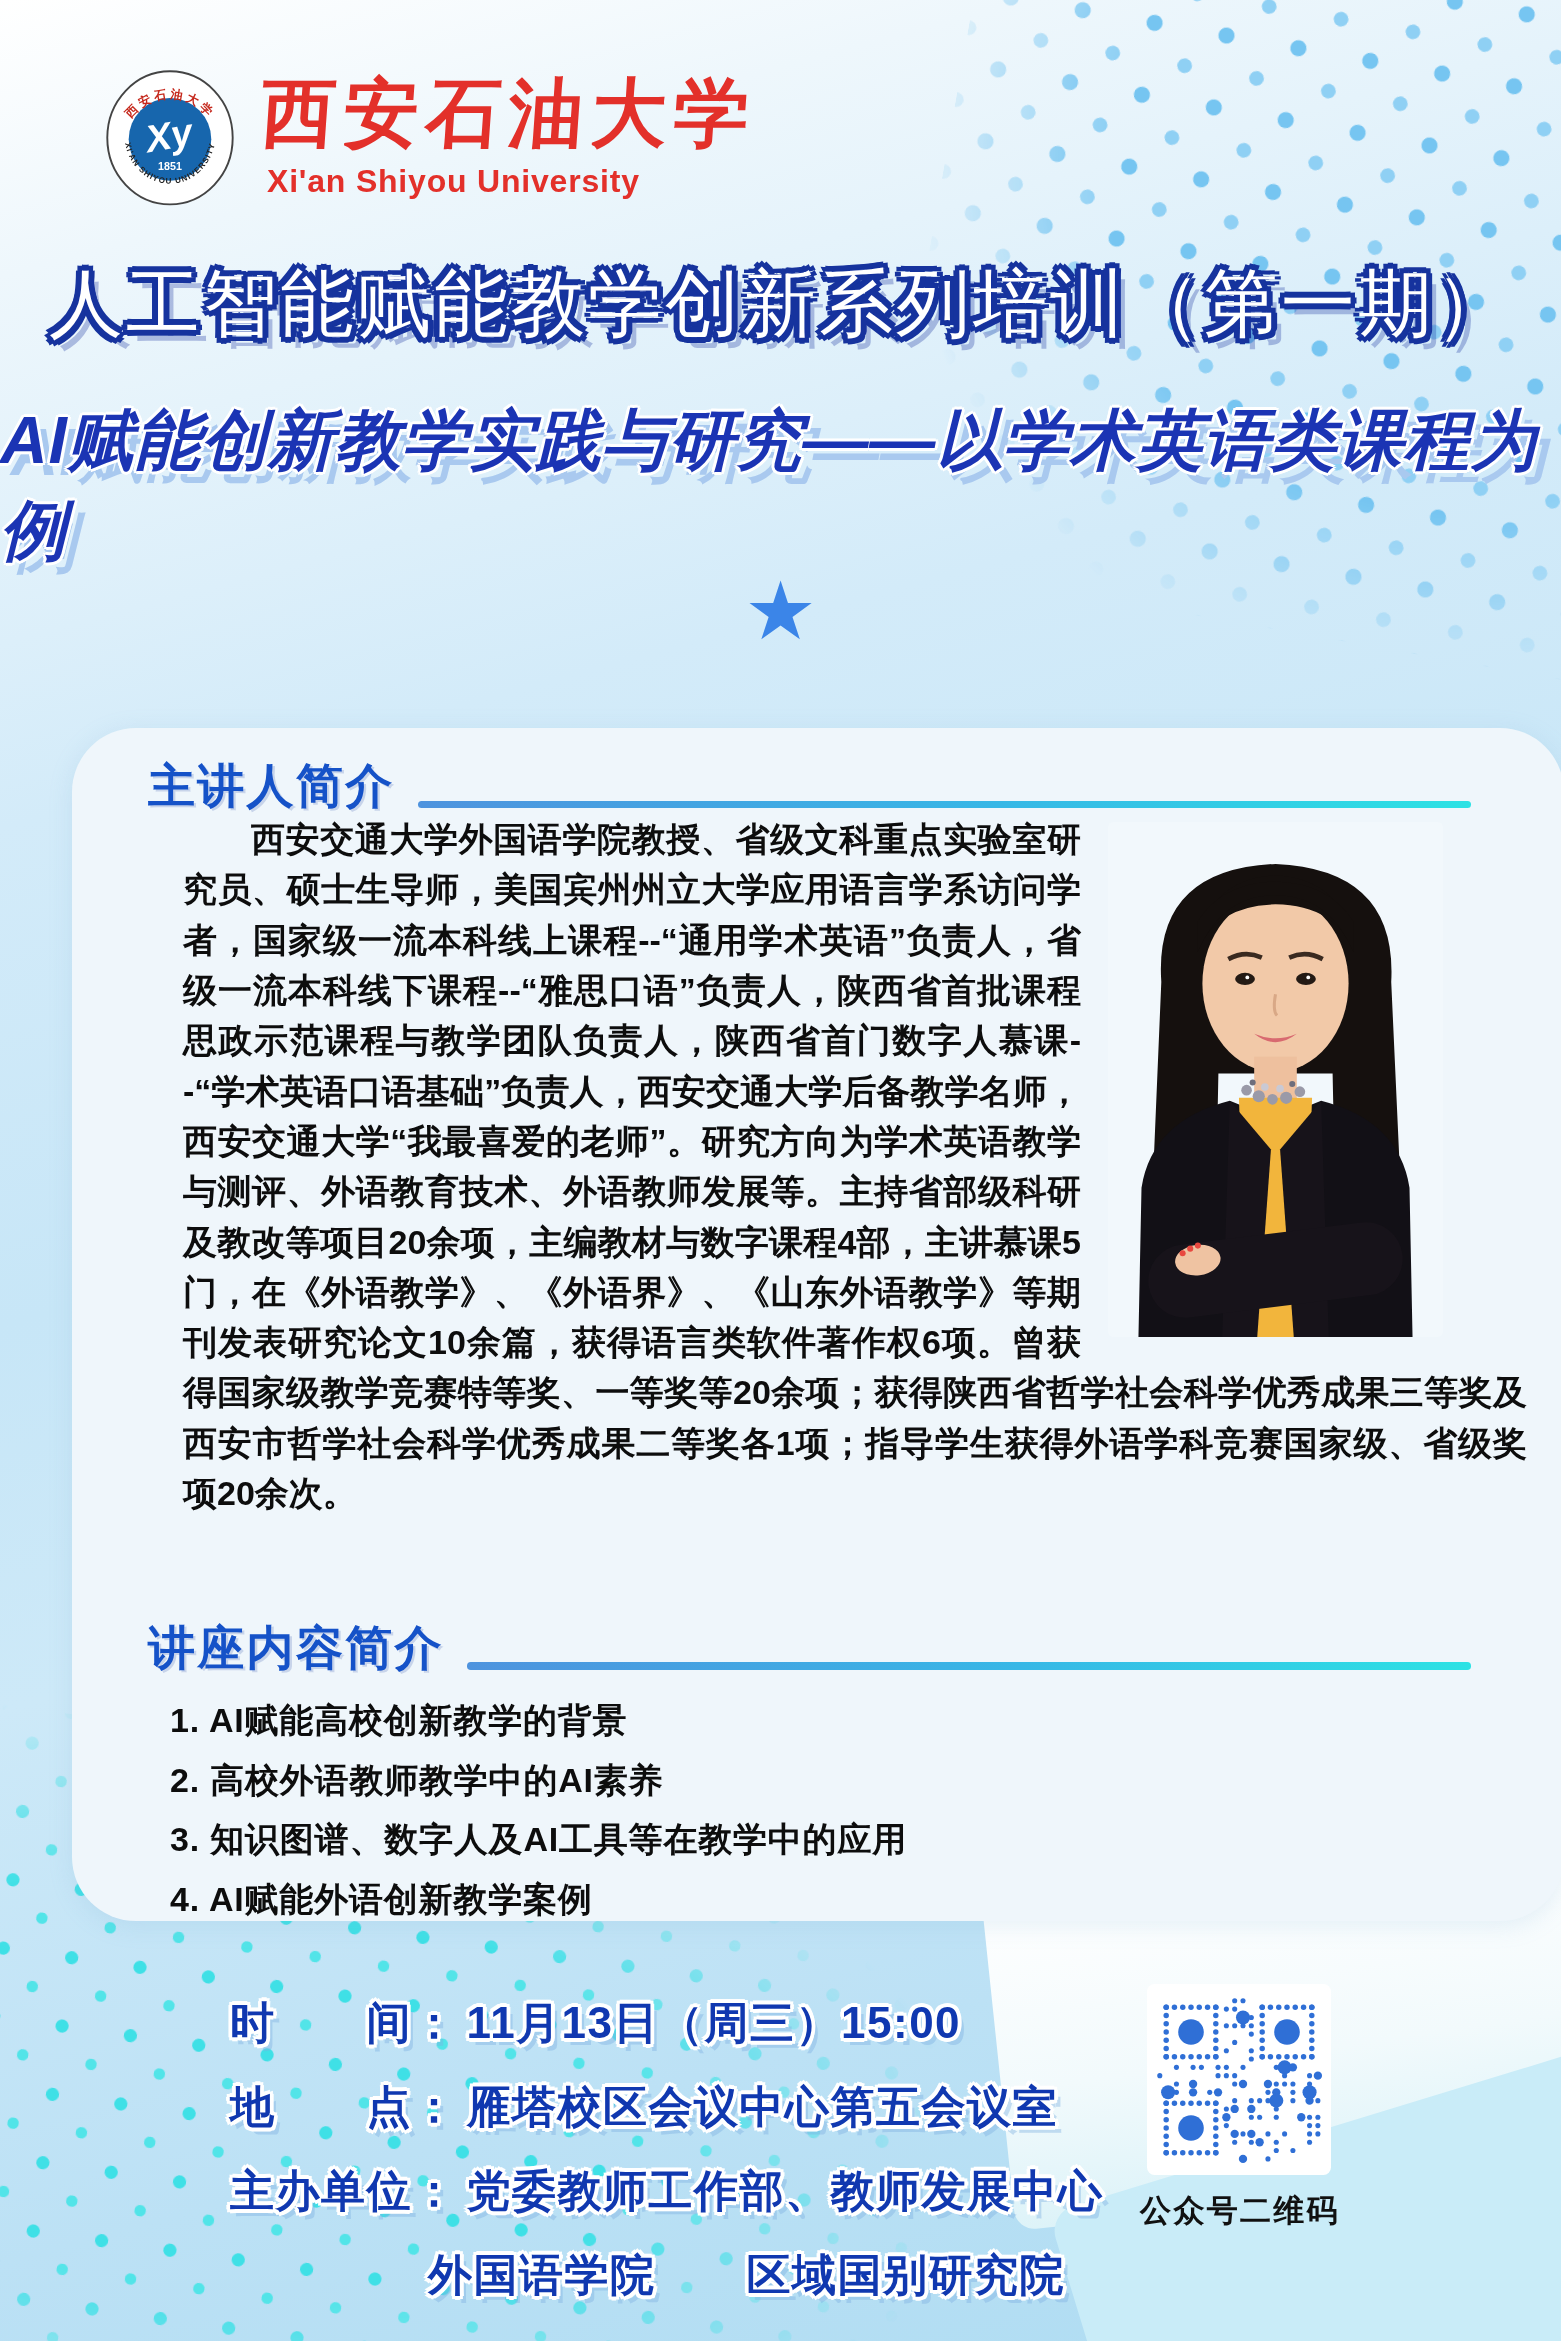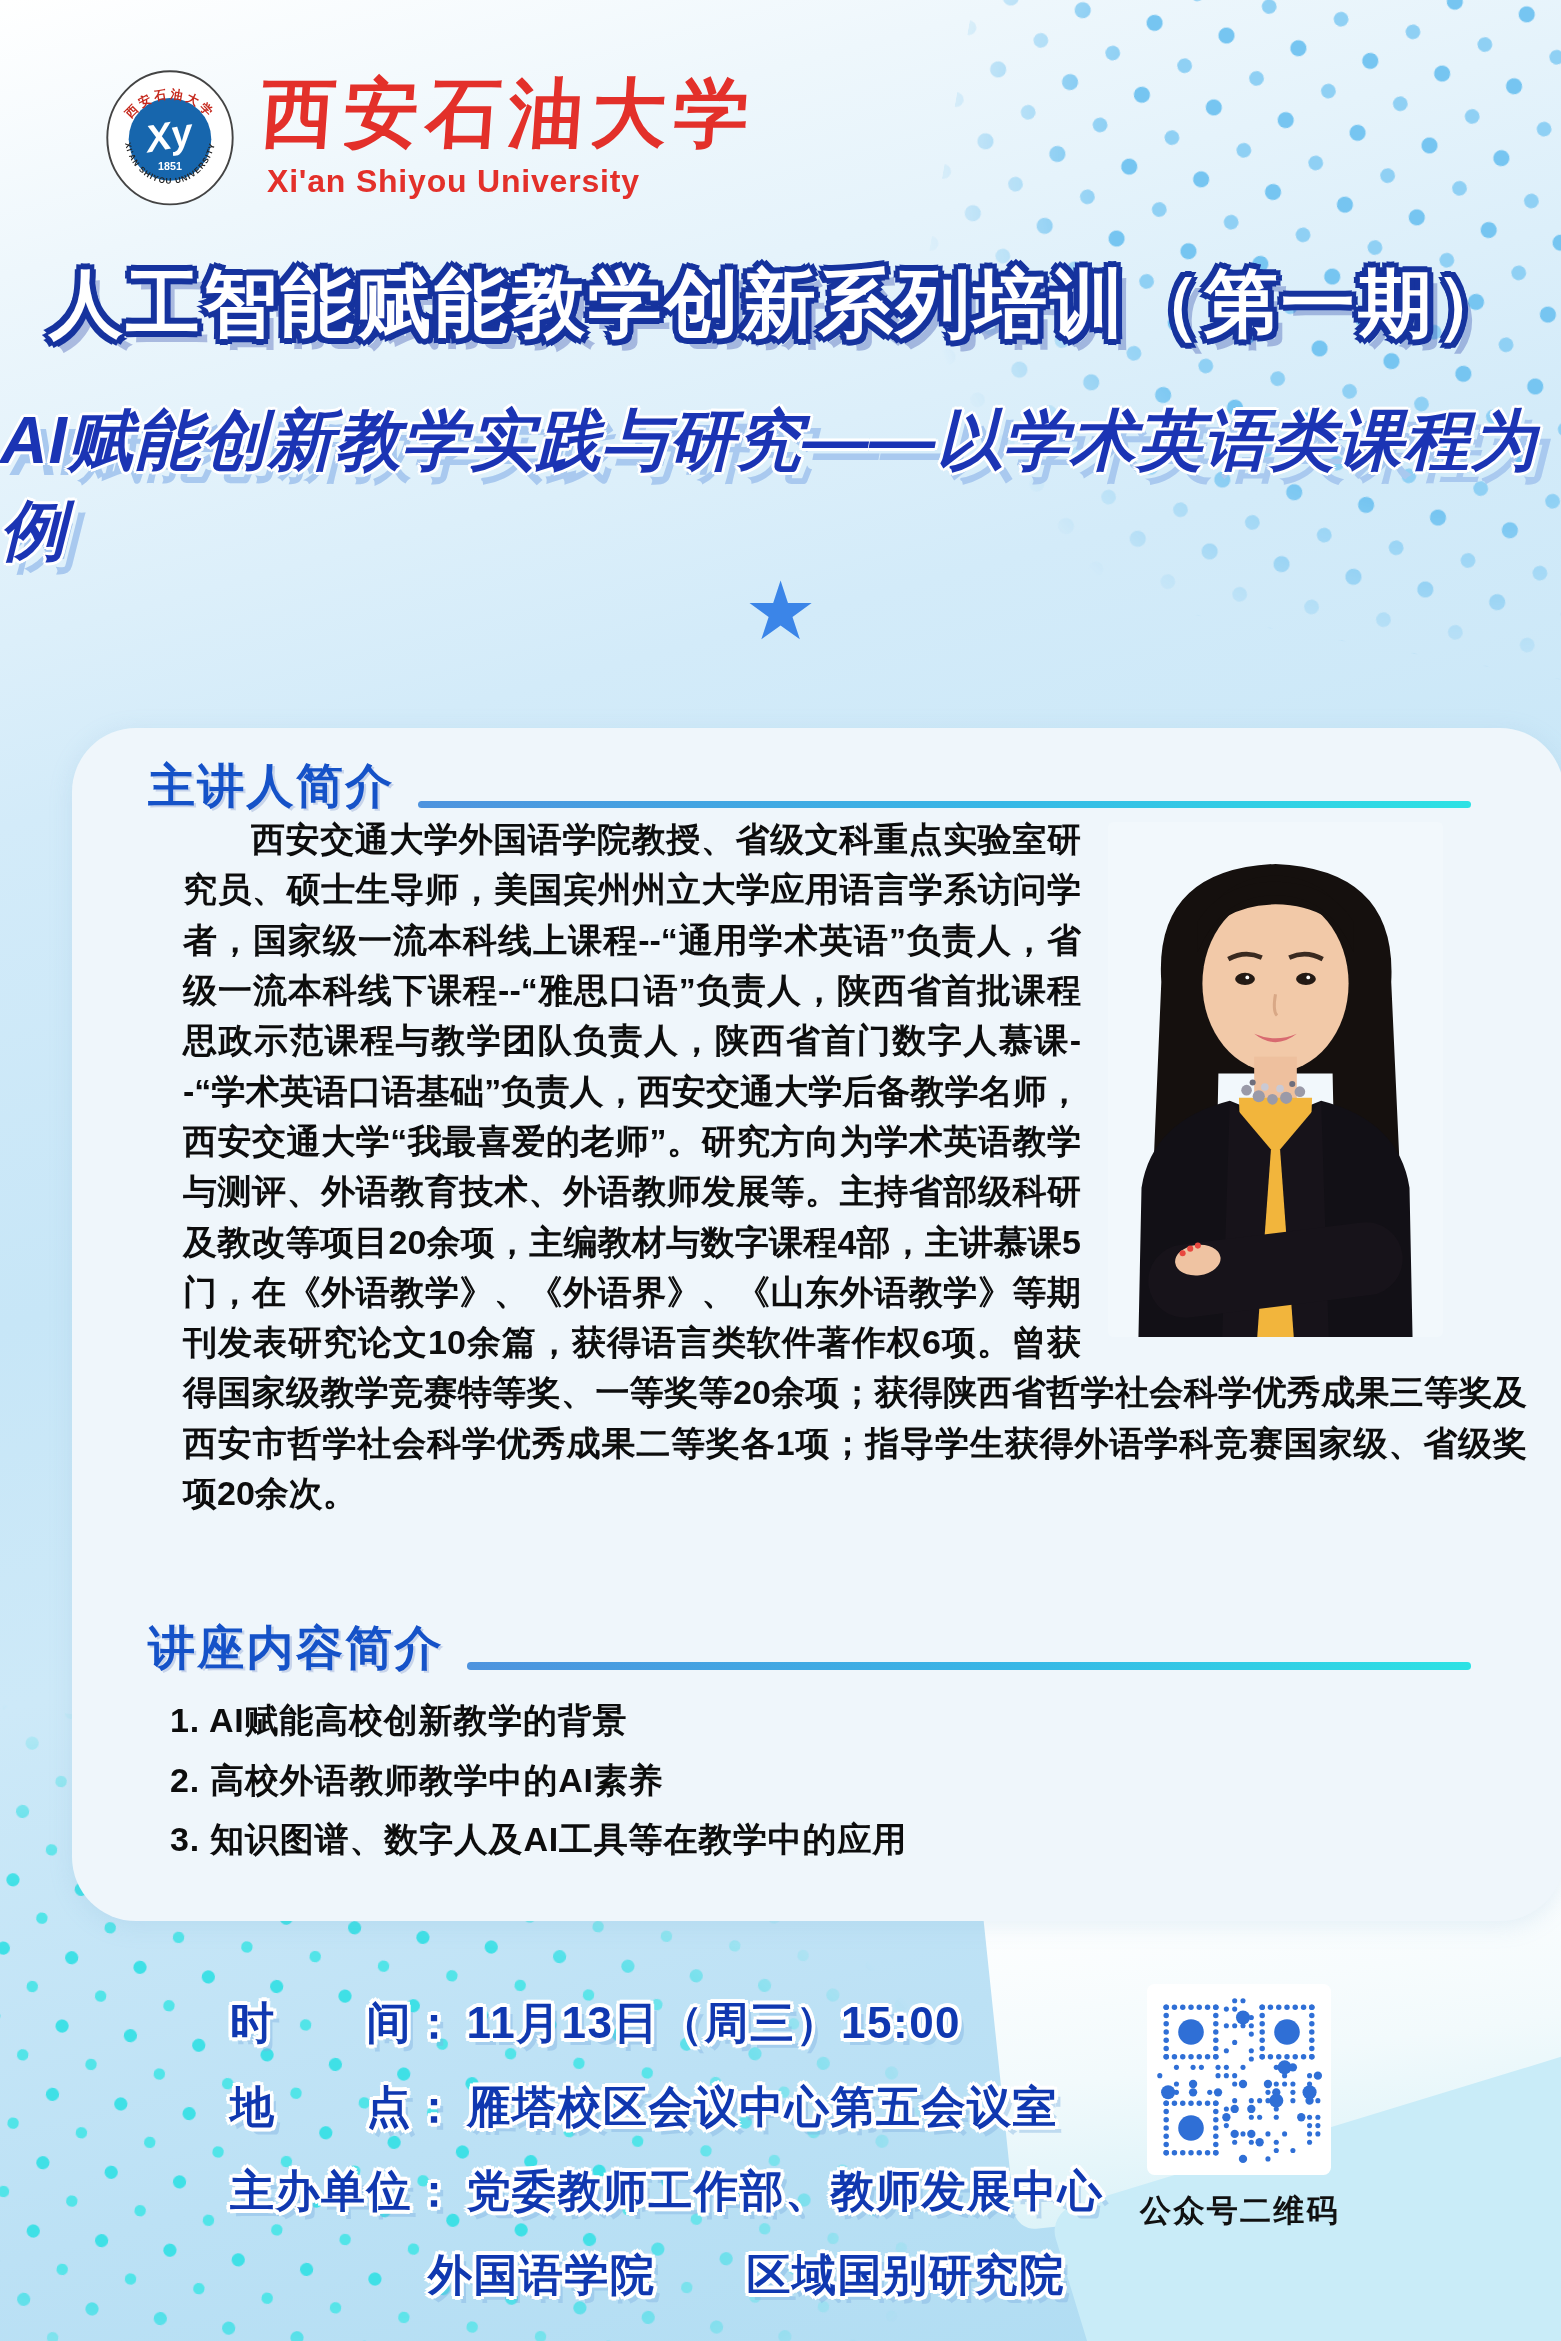--- a/index.html
+++ b/index.html
@@ -61,21 +61,21 @@
     position:absolute;left:261px;top:64px;z-index:2;
     font-size:75px;font-weight:800;color:var(--red_brand);letter-spacing:7.6px;
     font-family:"Liberation Serif","DejaVu Serif",serif;transform:skewX(-4deg);
   }
   .uni-en{
     position:absolute;left:267px;top:163px;z-index:2;
     font-size:32px;font-weight:700;color:var(--red_brand);letter-spacing:0.8px;
   }
   .series-title{
     position:absolute;left:0;top:255px;width:100%;text-align:center;z-index:2;
-    font-size:74px;font-weight:700;letter-spacing:3px;color:#ffffff;
+    font-size:74px;font-weight:400;letter-spacing:3px;color:#ffffff;
     text-shadow:
       -6.1px 0 0 var(--navy_outline),6.1px 0 0 var(--navy_outline),
       0 -6.1px 0 var(--navy_outline),0 6.1px 0 var(--navy_outline),
       -4.6px -4.6px 0 var(--navy_outline),4.6px -4.6px 0 var(--navy_outline),
       -4.6px 4.6px 0 var(--navy_outline),4.6px 4.6px 0 var(--navy_outline),
       10px 11.4px 0 rgba(22,51,158,0.30);
   }
   .lecture-title{
     position:absolute;left:0;top:396px;width:100%;text-align:left;z-index:2;
     font-size:66px;font-weight:900;font-style:italic;color:var(--subtitle_blue);letter-spacing:0.8px;
@@ -248,20 +248,21 @@
 
     <div class="section-head second">
       <span class="section-title">讲座内容简介</span>
       <span class="section-line"></span>
     </div>
 
     <div class="lecture-list">
       <div class="lecture-item">1. AI赋能高校创新教学的背景</div>
       <div class="lecture-item">2. 高校外语教师教学中的AI素养</div>
       <div class="lecture-item">3. 知识图谱、数字人及AI工具等在教学中的应用</div>
+      <div class="lecture-item">4. AI赋能外语创新教学案例</div>
     </div>
   </div>
 
   <div class="info">
     <div class="info-row">
       <span class="info-label">时　　间：</span>
       <span class="info-value">11月13日（周三）15:00</span>
     </div>
     <div class="info-row">
       <span class="info-label">地　　点：</span>

